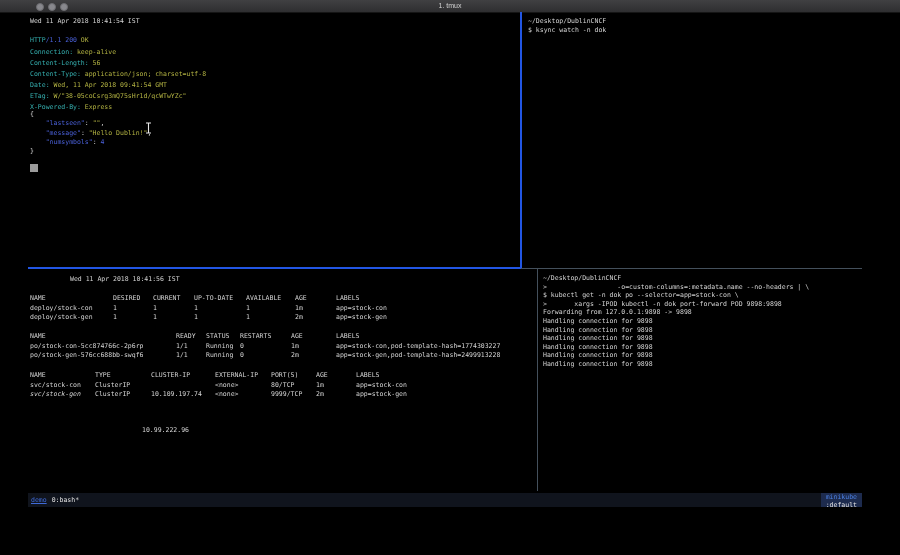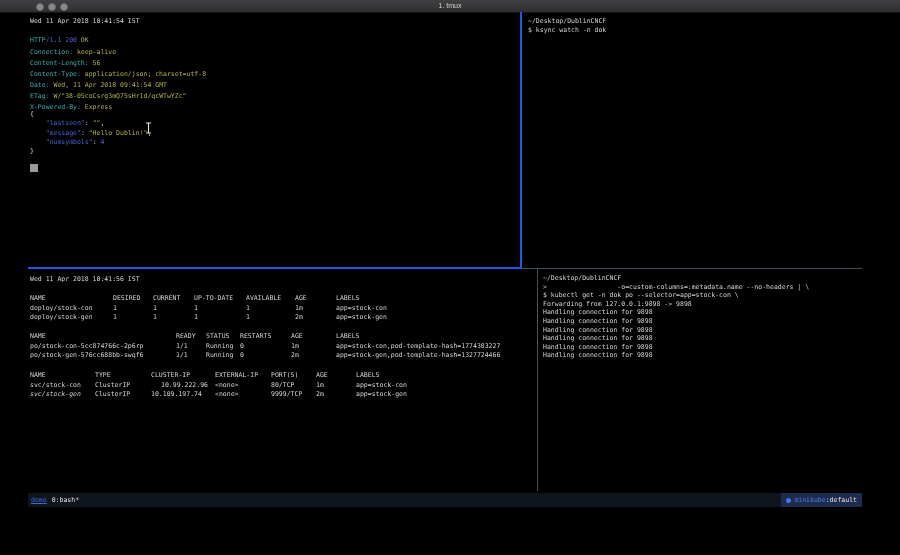--- a/index.html
+++ b/index.html
@@ -43,21 +43,21 @@
   .block-cursor{position:absolute;left:0;top:150px;width:8px;height:8px;background:#9c9c9c;}
   .ibeam{position:absolute;left:145px;top:122px;}
 
   
   .statusbar{position:absolute;left:28px;top:493px;width:834px;height:14px;
     background:#10141d;display:flex;align-items:center;justify-content:space-between;
     font-size:6.5px;}
   .sb-left{padding-left:3px;display:flex;align-items:center;}
   .sb-session{color:#3f6ad8;margin-right:5px;text-decoration:underline;}
   .sb-window{color:#e2e2e2;font-weight:normal;}
-  .sb-right{height:100%;display:flex;align-items:center;background:#1d2b4e;padding:0 5px;}
+  .sb-right{height:100%;display:flex;align-items:center;background:#1d2b4e;padding:0 5px;flex-direction:column;}
   .kube-dot{width:5px;height:5px;border-radius:50%;background:#3f7ae0;margin-right:3px;}
   .sb-ctx{color:#4a7fe0;}
   .sb-ns{color:#e2e2e2;}
 </style>
 </head>
 <body>
 
 <div class="titlebar">
   <div class="lights">
     <div class="light"></div>
@@ -100,21 +100,21 @@
 <svg class="ibeam" width="8" height="12" viewBox="0 0 8 12">
   <path d="M1 1 H6 M3.5 1 V11 M1 11 H6" stroke="#e8e8e8" stroke-width="1.1" fill="none"></path>
 </svg>
 
 <div class="pane lh86" style="left:528px;top:14px;width:330px;height:250px;padding-top:3px;">
   <div class="tline">~/Desktop/DublinCNCF</div>
   <div class="tline">$ ksync watch -n dok</div>
 </div>
 
 <div class="pane lh96" style="left:30px;top:269px;width:505px;height:220px;">
-  <div class="abs tline" style="top:6px;">Wed 11 Apr 2018 10:41:56 IST</div>
+  <div class="abs tline" style="top:6px;margin-left:40px;">Wed 11 Apr 2018 10:41:56 IST</div>
   <div class="abs" style="top:25px;">
       <div class="trow">
         <span class="tcell" style="left: 0px;">NAME</span>
         <span class="tcell" style="left: 83px;">DESIRED</span>
         <span class="tcell" style="left: 123px;">CURRENT</span>
         <span class="tcell" style="left: 164px;">UP-TO-DATE</span>
         <span class="tcell" style="left: 216px;">AVAILABLE</span>
         <span class="tcell" style="left: 265px;">AGE</span>
         <span class="tcell" style="left: 306px;">LABELS</span>
       </div>
@@ -153,37 +153,37 @@
         <span class="tcell" style="left: 210px;">0</span>
         <span class="tcell" style="left: 261px;">1m</span>
         <span class="tcell" style="left: 306px;">app=stock-con,pod-template-hash=1774303227</span>
       </div>
       <div class="trow">
         <span class="tcell" style="left: 0px;">po/stock-gen-576cc688bb-swqf6</span>
         <span class="tcell" style="left: 146px;">1/1</span>
         <span class="tcell" style="left: 176px;">Running</span>
         <span class="tcell" style="left: 210px;">0</span>
         <span class="tcell" style="left: 261px;">2m</span>
-        <span class="tcell" style="left: 306px;">app=stock-gen,pod-template-hash=1327724466</span>
+        <span class="tcell" style="left: 306px;">app=stock-gen,pod-template-hash=2499913228</span>
       </div>
     </div>
   <div class="abs" style="top:102px;">
       <div class="trow">
         <span class="tcell" style="left: 0px;">NAME</span>
         <span class="tcell" style="left: 65px;">TYPE</span>
         <span class="tcell" style="left: 121px;">CLUSTER-IP</span>
         <span class="tcell" style="left: 185px;">EXTERNAL-IP</span>
         <span class="tcell" style="left: 241px;">PORT(S)</span>
         <span class="tcell" style="left: 286px;">AGE</span>
         <span class="tcell" style="left: 326px;">LABELS</span>
       </div>
       <div class="trow">
         <span class="tcell" style="left: 0px;">svc/stock-con</span>
         <span class="tcell" style="left: 65px;">ClusterIP</span>
-        <span class="tcell" style="left: 131px;">10.99.222.96</span>
+        <span class="tcell" style="left: 112px; margin-top: 45px;">10.99.222.96</span>
         <span class="tcell" style="left: 185px;">&lt;none&gt;</span>
         <span class="tcell" style="left: 241px;">80/TCP</span>
         <span class="tcell" style="left: 286px;">1m</span>
         <span class="tcell" style="left: 326px;">app=stock-con</span>
       </div>
       <div class="trow">
         <span class="tcell" style="left: 0px; font-style: italic;">svc/stock-gen</span>
         <span class="tcell" style="left: 65px;">ClusterIP</span>
         <span class="tcell" style="left: 121px;">10.109.197.74</span>
         <span class="tcell" style="left: 185px;">&lt;none&gt;</span>
@@ -192,20 +192,21 @@
         <span class="tcell" style="left: 326px;">app=stock-gen</span>
       </div>
     </div>
 </div>
 
 <div class="pane lh86" style="left:543px;top:269px;width:320px;height:220px;padding-top:5px;">
   <div class="tline">~/Desktop/DublinCNCF</div>
   <div>
       <div class="tline">&gt;                  -o=custom-columns=:metadata.name --no-headers | \</div>
       <div class="tline">$ kubectl get -n dok po --selector=app=stock-con \</div>
+      <div class="tline">&gt;       xargs -IPOD kubectl -n dok port-forward POD 9898:9898</div>
     </div>
   <div>
       <div class="tline">Forwarding from 127.0.0.1:9898 -&gt; 9898</div>
       <div class="tline">Handling connection for 9898</div>
       <div class="tline">Handling connection for 9898</div>
       <div class="tline">Handling connection for 9898</div>
       <div class="tline">Handling connection for 9898</div>
       <div class="tline">Handling connection for 9898</div>
       <div class="tline">Handling connection for 9898</div>
     </div>

